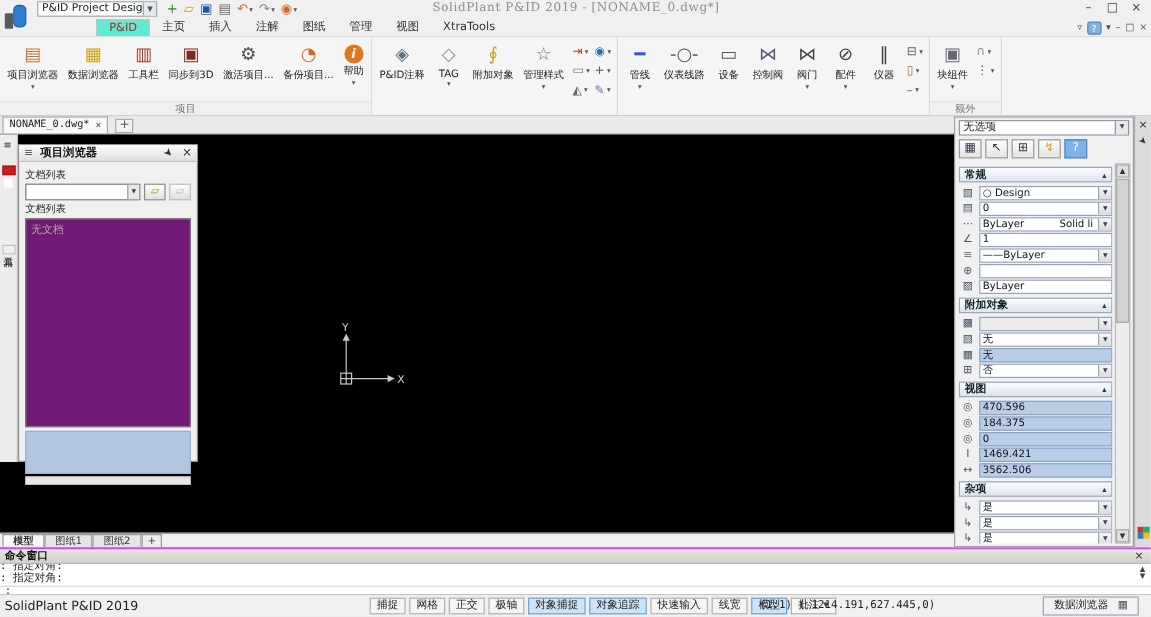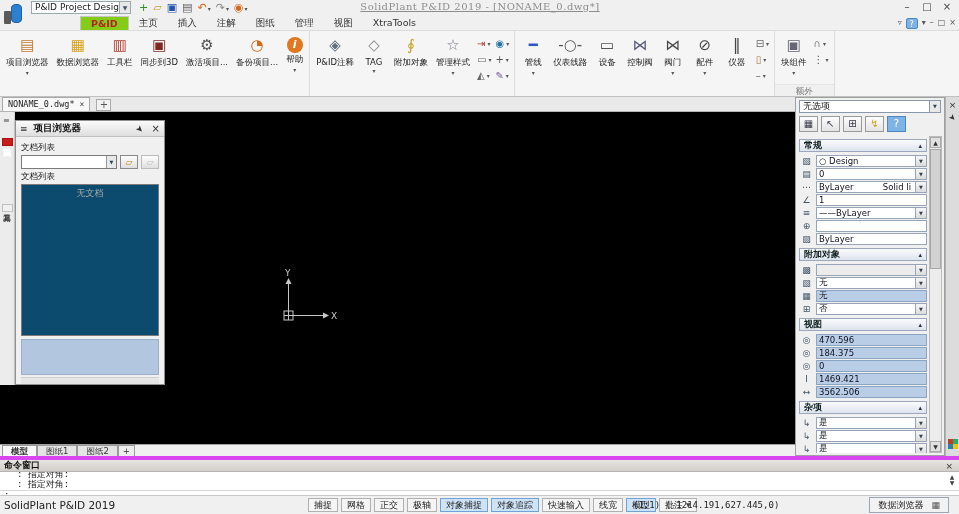--- a/index.html
+++ b/index.html
@@ -10,29 +10,29 @@
   #titlebar{position:absolute;left:0;top:0;width:959px;height:16px;background:#f0f0f0;}
   #applogo{position:absolute;left:3px;top:2px;width:24px;height:24px;z-index:20;}
   #applogo .lg1{position:absolute;left:1px;top:9px;width:7px;height:13px;background:#5a5a5a;border-radius:1px;}
   #applogo .lg2{position:absolute;left:8px;top:2px;width:11px;height:19px;background:#2f7fd0;border-radius:5px/4px;border:1px solid #1b5fa8;}
   #workspace{position:absolute;left:31px;top:1px;width:100px;height:13px;background:#fff;border:1px solid #9aa;font-size:9px;line-height:11px;padding:0 12px 0 3px;white-space:nowrap;overflow:hidden;}
   #workspace .wdd{position:absolute;right:0;top:0;width:11px;height:11px;background:#e8e8e8;border-left:1px solid #9aa;font-size:6px;text-align:center;line-height:11px;color:#456;}
   #qat{position:absolute;left:138px;top:0;height:16px;display:flex;align-items:center;gap:3px;}
   .qbtn{display:flex;align-items:center;gap:1px;padding:0 1px;cursor:default;}
   .qg{font-size:11px;line-height:14px;}
   .qdd{font-size:6px;color:#555;}
-  #wintitle{position:absolute;left:330px;top:1px;width:300px;text-align:center;font-family:"DejaVu Serif","Liberation Serif",serif;font-size:10px;color:#8d8d8d;letter-spacing:0.5px;white-space:nowrap;text-decoration:underline;}
+  #wintitle{position:absolute;left:330px;top:1px;width:300px;text-align:center;font-family:"DejaVu Serif","Liberation Serif",serif;font-size:10px;color:#8d8d8d;letter-spacing:0.5px;white-space:nowrap;}
   #winctrl{position:absolute;right:2px;top:0;display:flex;}
   #winctrl span{width:20px;height:14px;text-align:center;font-size:10px;line-height:13px;color:#444;}
 
   
   #tabrow{position:absolute;left:0;top:16px;width:959px;height:14px;background:#f0f0f0;}
   #rtabs{position:absolute;left:80px;top:0;height:14px;display:flex;}
   .rtab{padding:0 10px;font-size:9.5px;line-height:14px;color:#333;white-space:nowrap;}
-  .rtab.active{background:#84cc16;border:1px solid #c5c5c5;border-bottom:none;color:#b4231f;font-weight:bold;}
+  .rtab.active{background:#5eead4;border:1px solid #c5c5c5;border-bottom:none;color:#b4231f;font-weight:normal;}
   #tabrowctrl{position:absolute;right:3px;top:1px;display:flex;gap:4px;align-items:center;}
   #tabrowctrl span{font-size:8px;color:#555;line-height:12px;}
   #tabrowctrl span.blue{background:#7fb2e5;color:#fff;width:12px;height:11px;text-align:center;border-radius:2px;border:1px solid #4e86c0;font-size:8px;}
 
   
   #ribbon{position:absolute;left:0;top:30px;width:959px;height:67px;background:#f5f5f5;border-bottom:1px solid #c0c0c0;border-top:1px solid #dcdcdc;display:flex;}
   .rgroup{position:relative;height:100%;border-right:1px solid #dcdcdc;display:flex;align-items:flex-start;padding:1px 2px 13px 2px;}
   .rglabel{position:absolute;bottom:0;left:0;right:0;height:12px;line-height:12px;text-align:center;font-size:8.5px;color:#777;background:#f0f0f0;border-top:1px solid #e4e4e4;}
   .rbtn{display:flex;flex-direction:column;align-items:center;padding:2px 4px 0 4px;height:52px;}
   .ri{width:24px;height:22px;display:flex;align-items:center;justify-content:center;font-size:15px;line-height:22px;}
@@ -65,21 +65,21 @@
   #pphead .ttl{font-size:9.5px;font-weight:bold;color:#111;flex:1;}
   #pphead .pin{font-size:9px;color:#333;margin-right:8px;transform:rotate(45deg);}
   #pphead .cls{font-size:10px;color:#333;}
   #ppbody{flex:1;padding:3px 5px 0 5px;display:flex;flex-direction:column;}
   .plabel{font-size:8.5px;color:#222;margin:2px 0 1px 0;}
   #pprow{display:flex;gap:3px;align-items:center;}
   #ppcombo{flex:1;height:14px;background:#fff;border:1px solid #7a7a7a;position:relative;}
   #ppcombo .cdd{position:absolute;right:0;top:0;width:10px;height:12px;background:#e8e8e8;border-left:1px solid #999;font-size:5px;text-align:center;line-height:12px;color:#345;}
   .ppbtn{width:18px;height:14px;background:linear-gradient(#fdfdfd,#e0e0e0);border:1px solid #8a8a8a;font-size:9px;text-align:center;line-height:12px;color:#b8860b;}
   .ppbtn.dim{color:#bbb;border-color:#bbb;}
-  #pplist{height:152px;background:#0c4a6e;border:1px solid #7a7a7a;font-size:9px;color:#aaa;padding:2px 4px;text-align:center;}
+  #pplist{height:174px;background:#701a75;border:1px solid #7a7a7a;font-size:9px;color:#aaa;padding:2px 4px;}
   #ppfoot{height:36px;background:#b2c6e0;border:1px solid #9ab0cc;margin-top:3px;}
   #ppstrip{height:7px;background:#e6e6e6;margin-top:2px;border-top:1px solid #cfcfcf;}
 
   
   #props{position:absolute;left:795px;top:97px;width:150px;height:359px;background:#f0f0f0;border:1px solid #a0a0a0;z-index:7;overflow:hidden;}
   #pselrow{position:absolute;left:3px;top:2px;right:3px;height:13px;background:#fff;border:1px solid #8a98ab;font-size:9px;line-height:11px;padding:0 12px 0 3px;}
   #pselrow .sdd{position:absolute;right:0;top:0;width:11px;height:11px;background:#e8e8e8;border-left:1px solid #8a98ab;font-size:5px;text-align:center;line-height:11px;color:#345;}
   #ptools{position:absolute;left:3px;top:18px;height:18px;display:flex;gap:3px;}
   .ptb{width:19px;height:16px;background:linear-gradient(#fdfdfd,#e3e3e3);border:1px solid #9a9a9a;font-size:10px;text-align:center;line-height:14px;color:#334;}
   .ptb.blue{background:#7fb2e5;color:#fff;border-color:#4e86c0;}
@@ -106,25 +106,25 @@
   #rsicon{position:absolute;left:2px;top:342px;width:10px;height:10px;display:grid;grid-template-columns:5px 5px;}
   #rsicon span{width:5px;height:5px;}
 
   
   #layouttabs{position:absolute;left:0;top:444px;width:795px;height:12px;background:#f0f0f0;border-top:1px solid #a0a0a0;display:flex;align-items:flex-end;padding-left:2px;}
   .ltab{height:11px;font-size:8.5px;line-height:10px;padding:0 8px;border:1px solid #9a9a9a;border-bottom:none;background:#e4e4e4;color:#333;transform:skewX(0deg);}
   .ltab.active{background:#f8f8f8;font-weight:bold;}
   .ltab.plus{padding:0 4px;background:#ededed;}
 
   
-  #cmdwin{position:absolute;left:0;top:456px;width:959px;height:39px;background:#fff;border-top:4px solid #d946ef;}
+  #cmdwin{position:absolute;left:0;top:456px;width:959px;height:39px;background:#fff;border-top:2px solid #d946ef;}
   #cmdhead{height:12px;background:linear-gradient(#e8e6e2,#d2cfc9);border-bottom:1px solid #b5b5b5;display:flex;align-items:center;padding:0 6px 0 4px;}
   #cmdhead .ct{font-size:9px;font-weight:bold;color:#111;flex:1;}
   #cmdhead .cx{font-size:9px;color:#333;}
-  #cmdhist{height:18px;overflow:hidden;padding:0 17px;font-family:"DejaVu Sans Mono","Liberation Mono",monospace;font-size:9px;color:#222;position:relative;}
+  #cmdhist{height:18px;overflow:hidden;padding:0 0;font-family:"DejaVu Sans Mono","Liberation Mono",monospace;font-size:9px;color:#222;position:relative;}
   #cmdhist div{line-height:10px;white-space:pre;}
   #cmdhist div:first-child{margin-top:-3px;}
   #cmdspin{position:absolute;right:2px;top:14px;width:10px;text-align:center;font-size:6px;line-height:6px;color:#444;}
   #cmdinput{height:9px;border-top:1px solid #d8d8d8;font-family:"DejaVu Sans Mono","Liberation Mono",monospace;font-size:9px;line-height:8px;padding:0 4px;color:#222;}
 
   
   #statusbar{position:absolute;left:0;top:495px;width:959px;height:19px;background:#f0f0f0;border-top:1px solid #c8c8c8;}
   #sbapp{position:absolute;left:4px;top:3px;font-size:10.5px;color:#222;}
   #sbtoggles{position:absolute;left:308px;top:2px;display:flex;gap:3px;align-items:center;}
   .tog{font-size:9px;line-height:12px;padding:0 5px;border:1px solid #b0b0b0;background:#f5f5f5;color:#222;white-space:nowrap;display:flex;gap:3px;align-items:center;}
@@ -223,20 +223,21 @@
       </div>
       <div class="rbtn">
         <span class="ri" style="color: rgb(210, 105, 30);">◔</span>
         <span class="rl">备份项目...</span>
       </div>
       <div class="rbtn">
         <span class="ri circ" style="background: rgb(224, 120, 32);">i</span>
         <span class="rl">帮助</span>
         <span class="rd">▾</span>
       </div>
+      <div class="rglabel">项目</div>
     </div>
     <div class="rgroup">
       <div class="rbtn">
         <span class="ri" style="color: rgb(96, 112, 128);">◈</span>
         <span class="rl">P&amp;ID注释</span>
       </div>
       <div class="rbtn">
         <span class="ri" style="color: rgb(138, 138, 138);">◇</span>
         <span class="rl">TAG</span>
         <span class="rd">▾</span>

